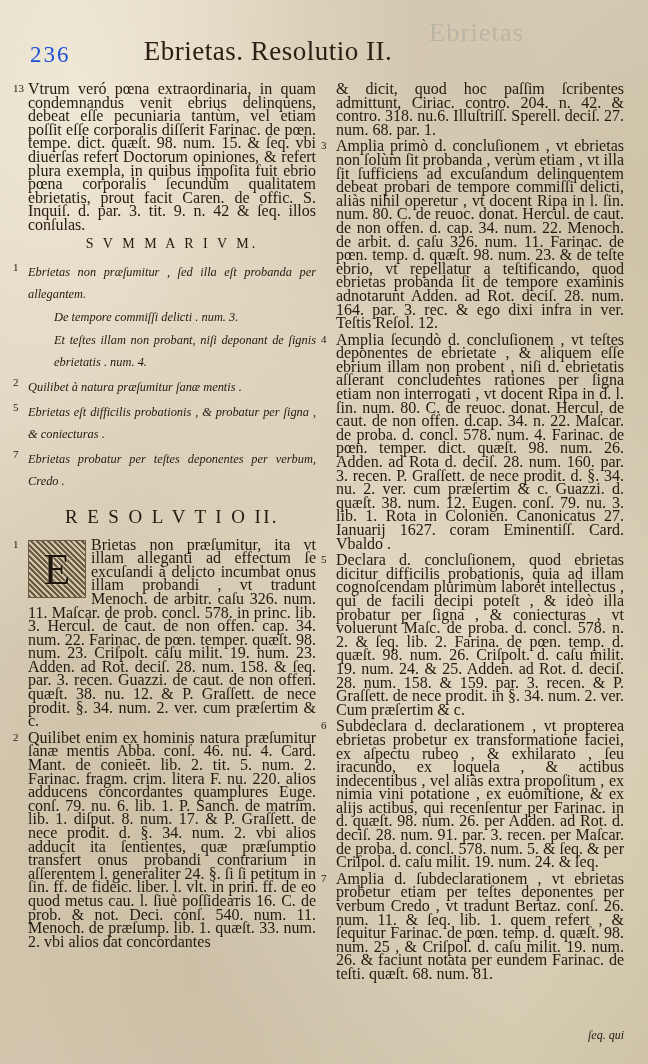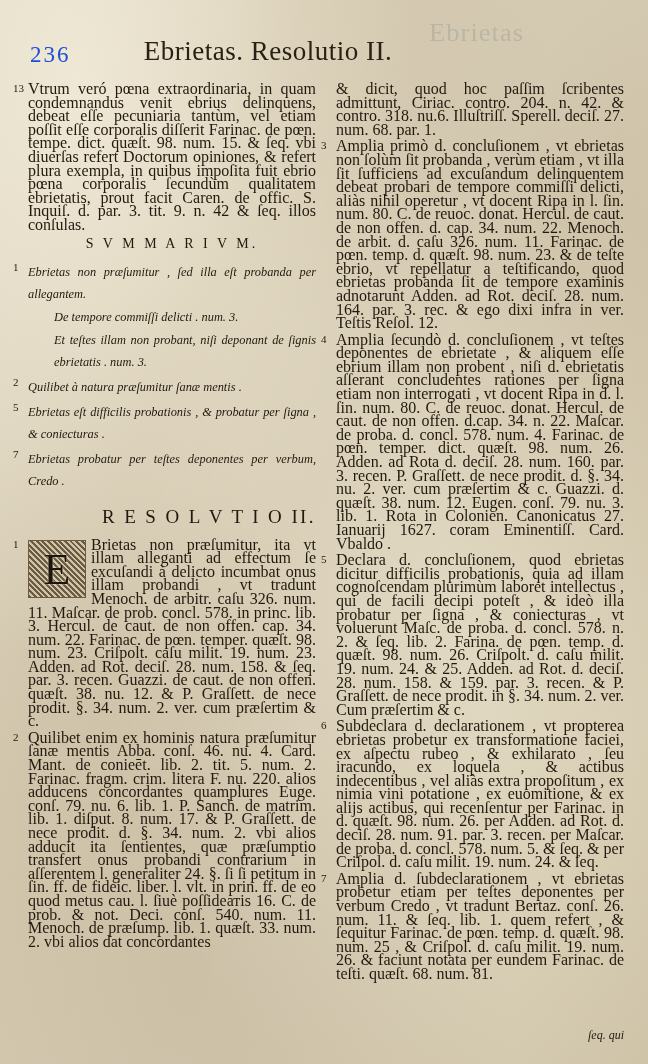--- a/index.html
+++ b/index.html
@@ -60,21 +60,21 @@
   }
   .summ-title{
     text-align:center;
     font-size:14px;
     letter-spacing:3px;
     margin:4px 0 9px 0;
   }
   .summ .para{font-style:italic;font-size:12.4px;line-height:22px;}
   .indent{padding-left:26px;}
   .res-title{
-    text-align:right;
+    text-align:center;
     font-size:19px;
     letter-spacing:2.4px;
     margin:14px 0 10px 0;
   }
   .dropcap-block{position:relative;min-height:62px;}
   .dropcap{
     float:left;
     width:58px;height:58px;
     margin:2px 5px 0 0;
     background:
@@ -118,21 +118,21 @@
     </div>
 
     <div class="summ-title">S V M M A R I V M.</div>
 
     <div class="summ">
 
       <div class="blk">
         <span class="bn">1</span>
         <p class="para">Ebrietas non præſumitur , ſed illa eſt probanda per allegantem.</p>
         <p class="para indent">De tempore commiſſi delicti . num. 3.</p>
-        <p class="para indent">Et teſtes illam non probant, niſi deponant de ſignis ebrietatis . num. 3.</p>
+        <p class="para indent">Et teſtes illam non probant, niſi deponant de ſignis ebrietatis . num. 4.</p>
       </div>
 
       <div class="blk">
         <span class="bn">2</span>
         <p class="para">Quilibet à natura præſumitur ſanæ mentis .</p>
       </div>
 
       <div class="blk">
         <span class="bn">5</span>
         <p class="para">Ebrietas eſt difficilis probationis , &amp; probatur per ſigna , &amp; coniecturas .</p>

